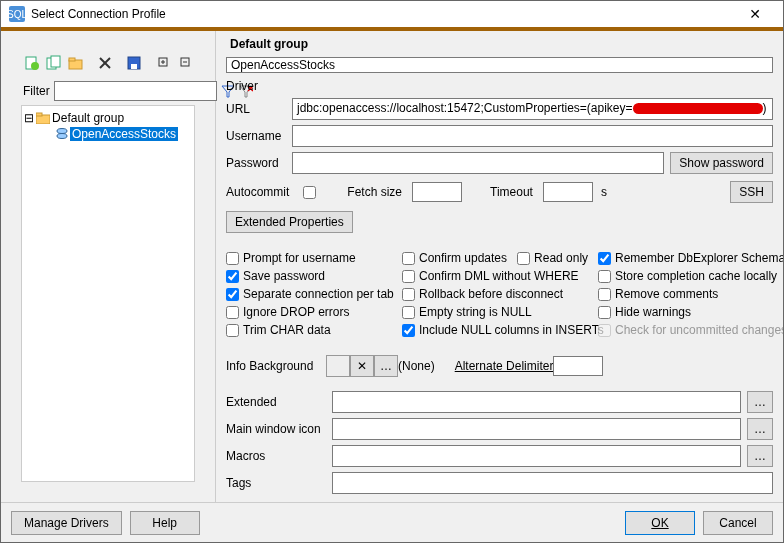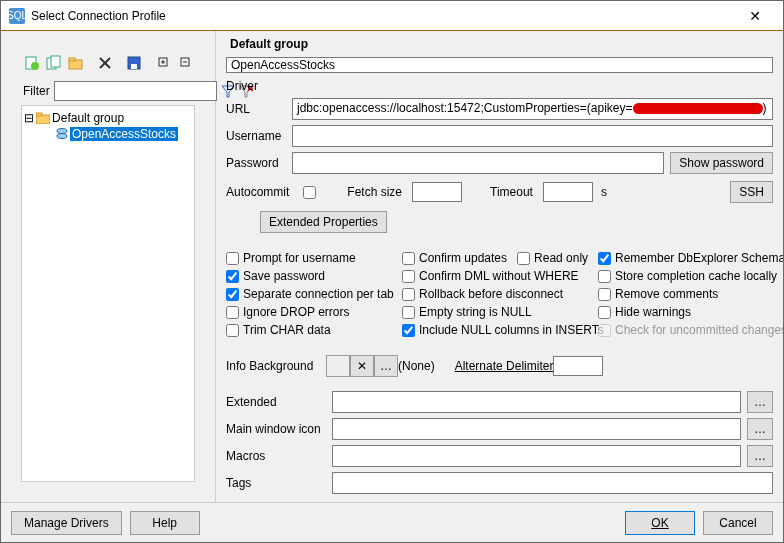--- a/index.html
+++ b/index.html
@@ -1,18 +1,18 @@
 <!DOCTYPE html>
 <html><head>
 <meta charset="utf-8">
 <style>
 * { box-sizing: border-box; font-family: "Segoe UI", Tahoma, sans-serif; font-size: 12px; }
 body { margin: 0; background: #fff; }
 .window { width: 784px; height: 543px; border: 1px solid #666; display: flex; flex-direction: column; background: #f0f0f0; }
-.titlebar { height: 30px; background: #fff; display: flex; align-items: center; padding: 0 8px; border-bottom: 1px solid #a16207; }
+.titlebar { height: 30px; background: #fff; display: flex; align-items: center; padding: 0 8px; border-bottom: 4px solid #a16207; }
 .titlebar .icon { width: 16px; height: 16px; margin-right: 6px; font-size: 10px; background:#4a90d9;color:#fff;display:flex;align-items:center;justify-content:center;border-radius:2px;}
 .titlebar .title { flex: 1; }
 .titlebar .close { width: 40px; text-align: center; font-size: 14px; cursor: pointer; }
 .body { flex: 1; display: flex; overflow: hidden; }
 .left { width: 215px; border-right: 1px solid #ccc; display: flex; flex-direction: column; padding: 20px; background:#f0f0f0;}
 .toolbar { display: flex; gap: 4px; padding: 2px 0 6px 2px; align-items:center;}
 .toolbar .tbtn { width: 20px; height: 20px; display:flex;align-items:center;justify-content:center;cursor:pointer;border:1px solid transparent;}
 .toolbar .sep{width:1px;height:18px;background:#bbb;margin:0 2px;}
 .filterrow { display:flex; align-items:center; gap:4px; padding:2px 0 4px 2px;}
 .filterrow input { flex:1; height:20px; border:1px solid #7a7a7a; padding:0 3px;}
@@ -25,21 +25,21 @@
 .group-title{font-weight:bold; margin:0 0 6px 4px;}
 .name-field{width:100%;height:22px;border:1px solid #7a7a7a;padding:0 4px;margin-bottom:6px;}
 .form-row{display:flex;align-items:center;margin-bottom:5px;gap:6px;}
 .form-row .lbl{width:60px;}
 .form-row input[type=text],.form-row select{flex:1;height:22px;border:1px solid #7a7a7a;padding:0 4px;background:#fff;}
 .form-row select{background:#e8e8e8;}
 .pwrow .btn{height:22px;border:1px solid #999;background:#e1e1e1;padding:0 8px;cursor:pointer;}
 .optsrow{display:flex;align-items:center;gap:8px;margin:2px 0 6px 0;flex-wrap:wrap;}
 .optsrow .lbl2{margin-right:2px;}
 .optsrow input[type=text]{width:50px;height:20px;border:1px solid #7a7a7a;padding:0 3px;}
-.optsrow .btn{height:22px;border:1px solid #999;background:#e1e1e1;padding:0 8px;cursor:pointer;margin-left:34px;}
+.optsrow .btn{height:22px;border:1px solid #999;background:#e1e1e1;padding:0 8px;cursor:pointer;}
 .hr{height:1px;background:#ccc;margin:4px 0;}
 .check-grid{display:grid;grid-template-columns:170px 190px 1fr;row-gap:4px;column-gap:6px;margin:4px 0;}
 .check{display:flex;align-items:center;gap:4px;white-space:nowrap;}
 .check input{margin:0;}
 .check.disabled{color:#999;}
 .info-row{display:flex;align-items:center;margin:6px 0;}
 .info-row .lbl3{width:100px;}
 .info-row .smallbox{width:24px;height:22px;border:1px solid #999;background:#e1e1e1;display:flex;align-items:center;justify-content:center;cursor:pointer;}
 .info-row .smallbox.disabled{color:#999;background:#eee;}
 .info-row .inline-input{width:50px;height:20px;border:1px solid #7a7a7a;}

